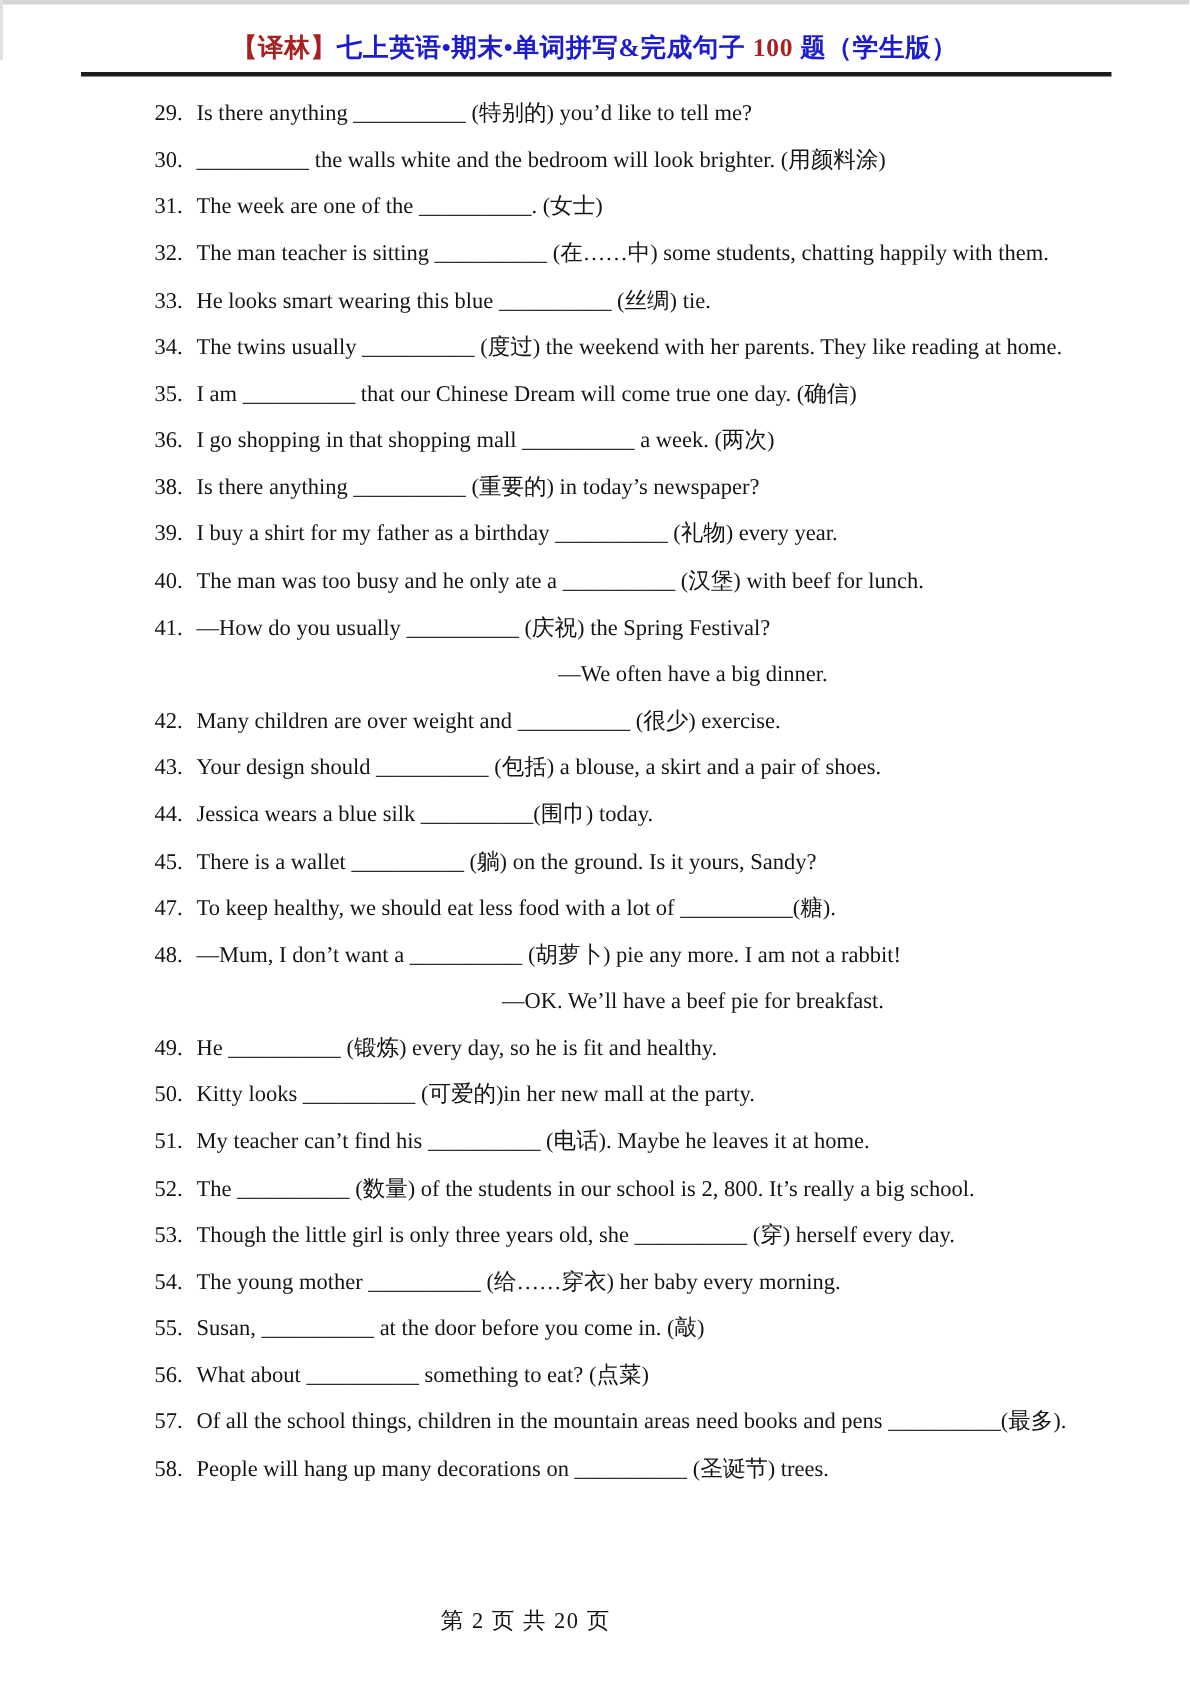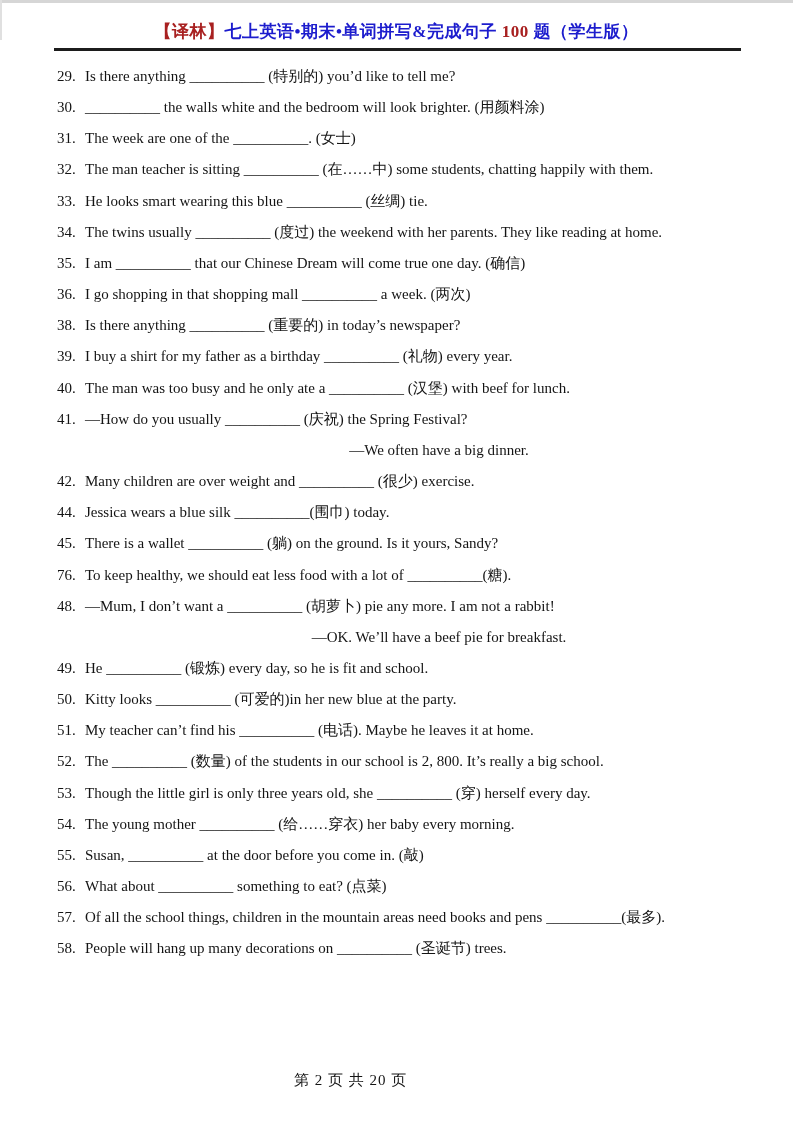--- a/index.html
+++ b/index.html
@@ -10,21 +10,21 @@
     color:#141414;
     position:relative;
     overflow:hidden;
   }
   .scan-strip{position:absolute;top:0;left:0;width:793px;height:3px;background:#d6d6d6;}
   .scan-strip-left{position:absolute;top:0;left:0;width:2px;height:40px;background:#e0e0e0;}
   .header{padding-top:20px;text-align:center;}
   .title{font-size:17px;font-weight:bold;letter-spacing:0.5px;white-space:nowrap;}
   .divider{margin:5px 0 0 54px;width:687px;height:3px;background:#1c1c1c;}
   .content{margin:10px 0 0 57px;}
-  .q-row{height:31.16px;line-height:31.16px;font-size:15px;white-space:nowrap;}
+  .q-row{height:31.16px;line-height:31.16px;font-size:15px;white-space:nowrap;margin-left:46px;}
   .q-row.indent{padding-left:28px;text-align:center;}
   .q-num{display:inline-block;width:28px;}
   .footer{position:absolute;top:1071px;left:0;width:701px;text-align:center;font-size:15px;letter-spacing:1px;}
 </style>
 </head>
 <body>
 
 <div class="scan-strip"></div>
 <div class="scan-strip-left"></div>
 
@@ -41,27 +41,28 @@
     <div class="q-row"><span class="q-num">33.</span><span class="q-text">He looks smart wearing this blue __________ (丝绸) tie.</span></div>
     <div class="q-row"><span class="q-num">34.</span><span class="q-text">The twins usually __________ (度过) the weekend with her parents. They like reading at home.</span></div>
     <div class="q-row"><span class="q-num">35.</span><span class="q-text">I am __________ that our Chinese Dream will come true one day. (确信)</span></div>
     <div class="q-row"><span class="q-num">36.</span><span class="q-text">I go shopping in that shopping mall __________ a week. (两次)</span></div>
     <div class="q-row"><span class="q-num">38.</span><span class="q-text">Is there anything __________ (重要的) in today’s newspaper?</span></div>
     <div class="q-row"><span class="q-num">39.</span><span class="q-text">I buy a shirt for my father as a birthday __________ (礼物) every year.</span></div>
     <div class="q-row"><span class="q-num">40.</span><span class="q-text">The man was too busy and he only ate a __________ (汉堡) with beef for lunch.</span></div>
     <div class="q-row"><span class="q-num">41.</span><span class="q-text">—How do you usually __________ (庆祝) the Spring Festival?</span></div>
     <div class="q-row indent"><span class="q-text">—We often have a big dinner.</span></div>
     <div class="q-row"><span class="q-num">42.</span><span class="q-text">Many children are over weight and __________ (很少) exercise.</span></div>
+    <div class="q-row"><span class="q-num">43.</span><span class="q-text">Your design should __________ (包括) a blouse, a skirt and a pair of shoes.</span></div>
     <div class="q-row"><span class="q-num">44.</span><span class="q-text">Jessica wears a blue silk __________(围巾) today.</span></div>
     <div class="q-row"><span class="q-num">45.</span><span class="q-text">There is a wallet __________ (躺) on the ground. Is it yours, Sandy?</span></div>
-    <div class="q-row"><span class="q-num">76.</span><span class="q-text">To keep healthy, we should eat less food with a lot of __________(糖).</span></div>
+    <div class="q-row"><span class="q-num">47.</span><span class="q-text">To keep healthy, we should eat less food with a lot of __________(糖).</span></div>
     <div class="q-row"><span class="q-num">48.</span><span class="q-text">—Mum, I don’t want a __________ (胡萝卜) pie any more. I am not a rabbit!</span></div>
     <div class="q-row indent"><span class="q-text">—OK. We’ll have a beef pie for breakfast.</span></div>
-    <div class="q-row"><span class="q-num">49.</span><span class="q-text">He __________ (锻炼) every day, so he is fit and school.</span></div>
-    <div class="q-row"><span class="q-num">50.</span><span class="q-text">Kitty looks __________ (可爱的)in her new blue at the party.</span></div>
+    <div class="q-row"><span class="q-num">49.</span><span class="q-text">He __________ (锻炼) every day, so he is fit and healthy.</span></div>
+    <div class="q-row"><span class="q-num">50.</span><span class="q-text">Kitty looks __________ (可爱的)in her new mall at the party.</span></div>
     <div class="q-row"><span class="q-num">51.</span><span class="q-text">My teacher can’t find his __________ (电话). Maybe he leaves it at home.</span></div>
     <div class="q-row"><span class="q-num">52.</span><span class="q-text">The __________ (数量) of the students in our school is 2, 800. It’s really a big school.</span></div>
     <div class="q-row"><span class="q-num">53.</span><span class="q-text">Though the little girl is only three years old, she __________ (穿) herself every day.</span></div>
     <div class="q-row"><span class="q-num">54.</span><span class="q-text">The young mother __________ (给……穿衣) her baby every morning.</span></div>
     <div class="q-row"><span class="q-num">55.</span><span class="q-text">Susan, __________ at the door before you come in. (敲)</span></div>
     <div class="q-row"><span class="q-num">56.</span><span class="q-text">What about __________ something to eat? (点菜)</span></div>
     <div class="q-row"><span class="q-num">57.</span><span class="q-text">Of all the school things, children in the mountain areas need books and pens __________(最多).</span></div>
     <div class="q-row"><span class="q-num">58.</span><span class="q-text">People will hang up many decorations on __________ (圣诞节) trees.</span></div>
   </div>
 

